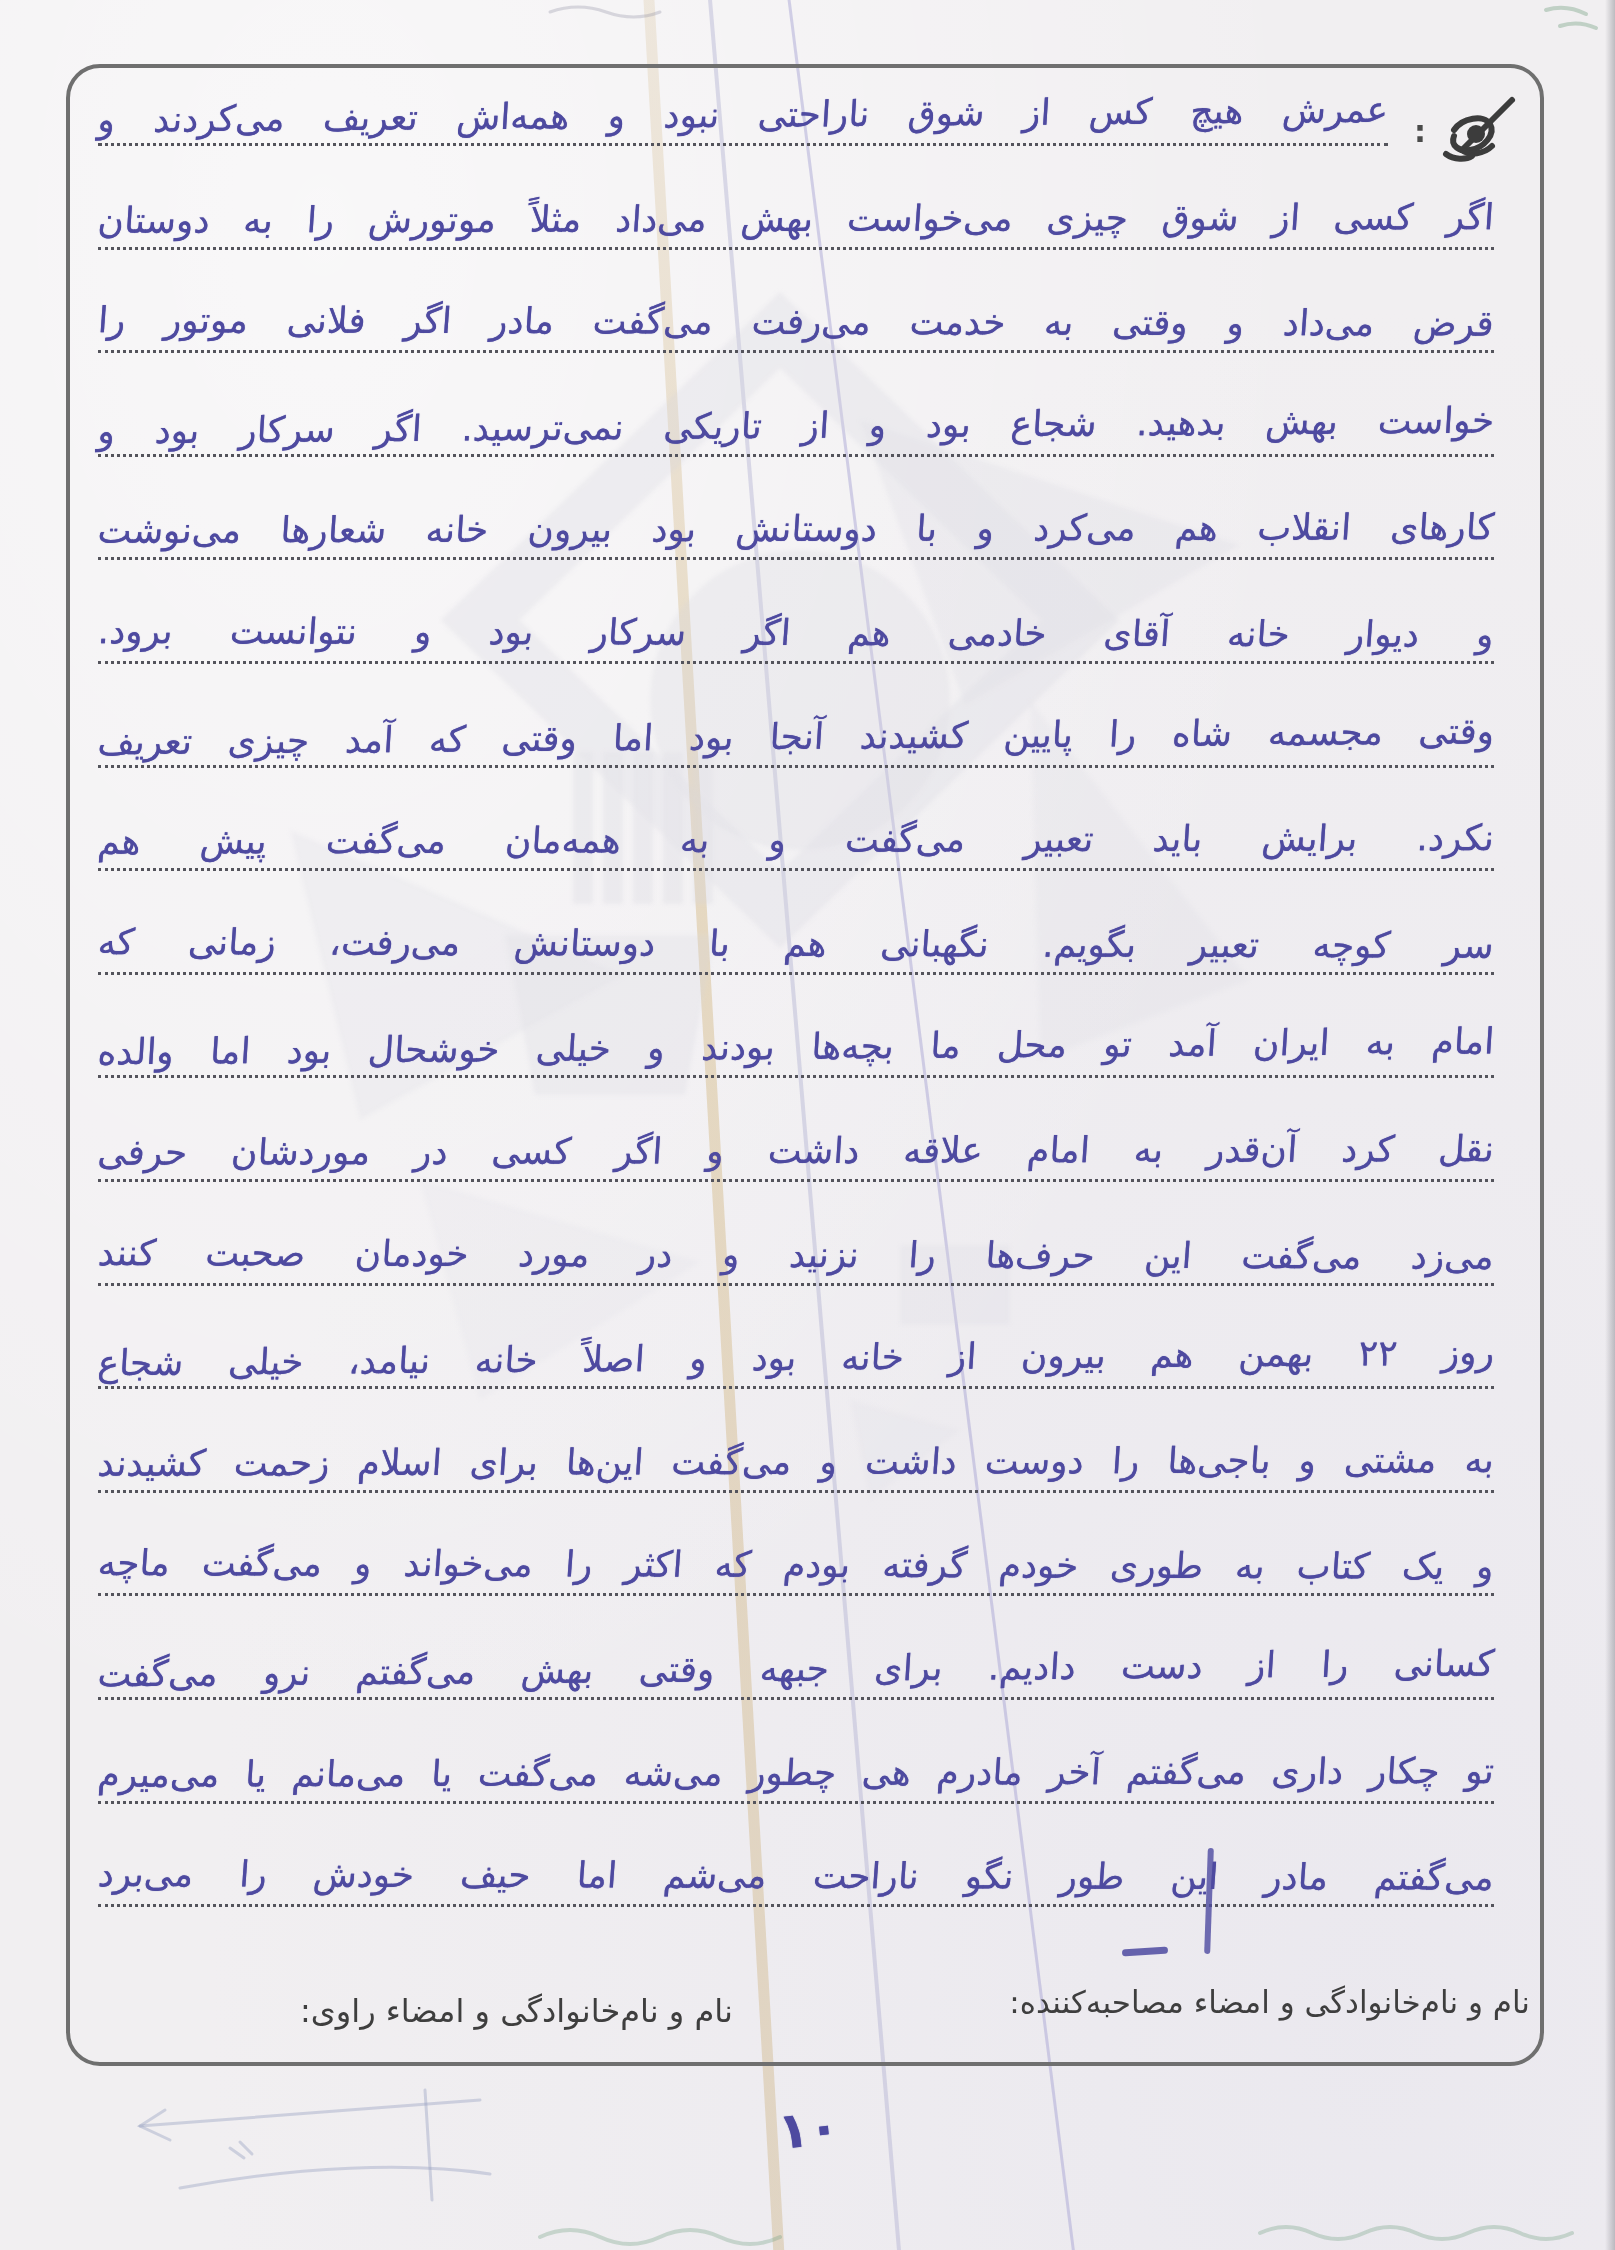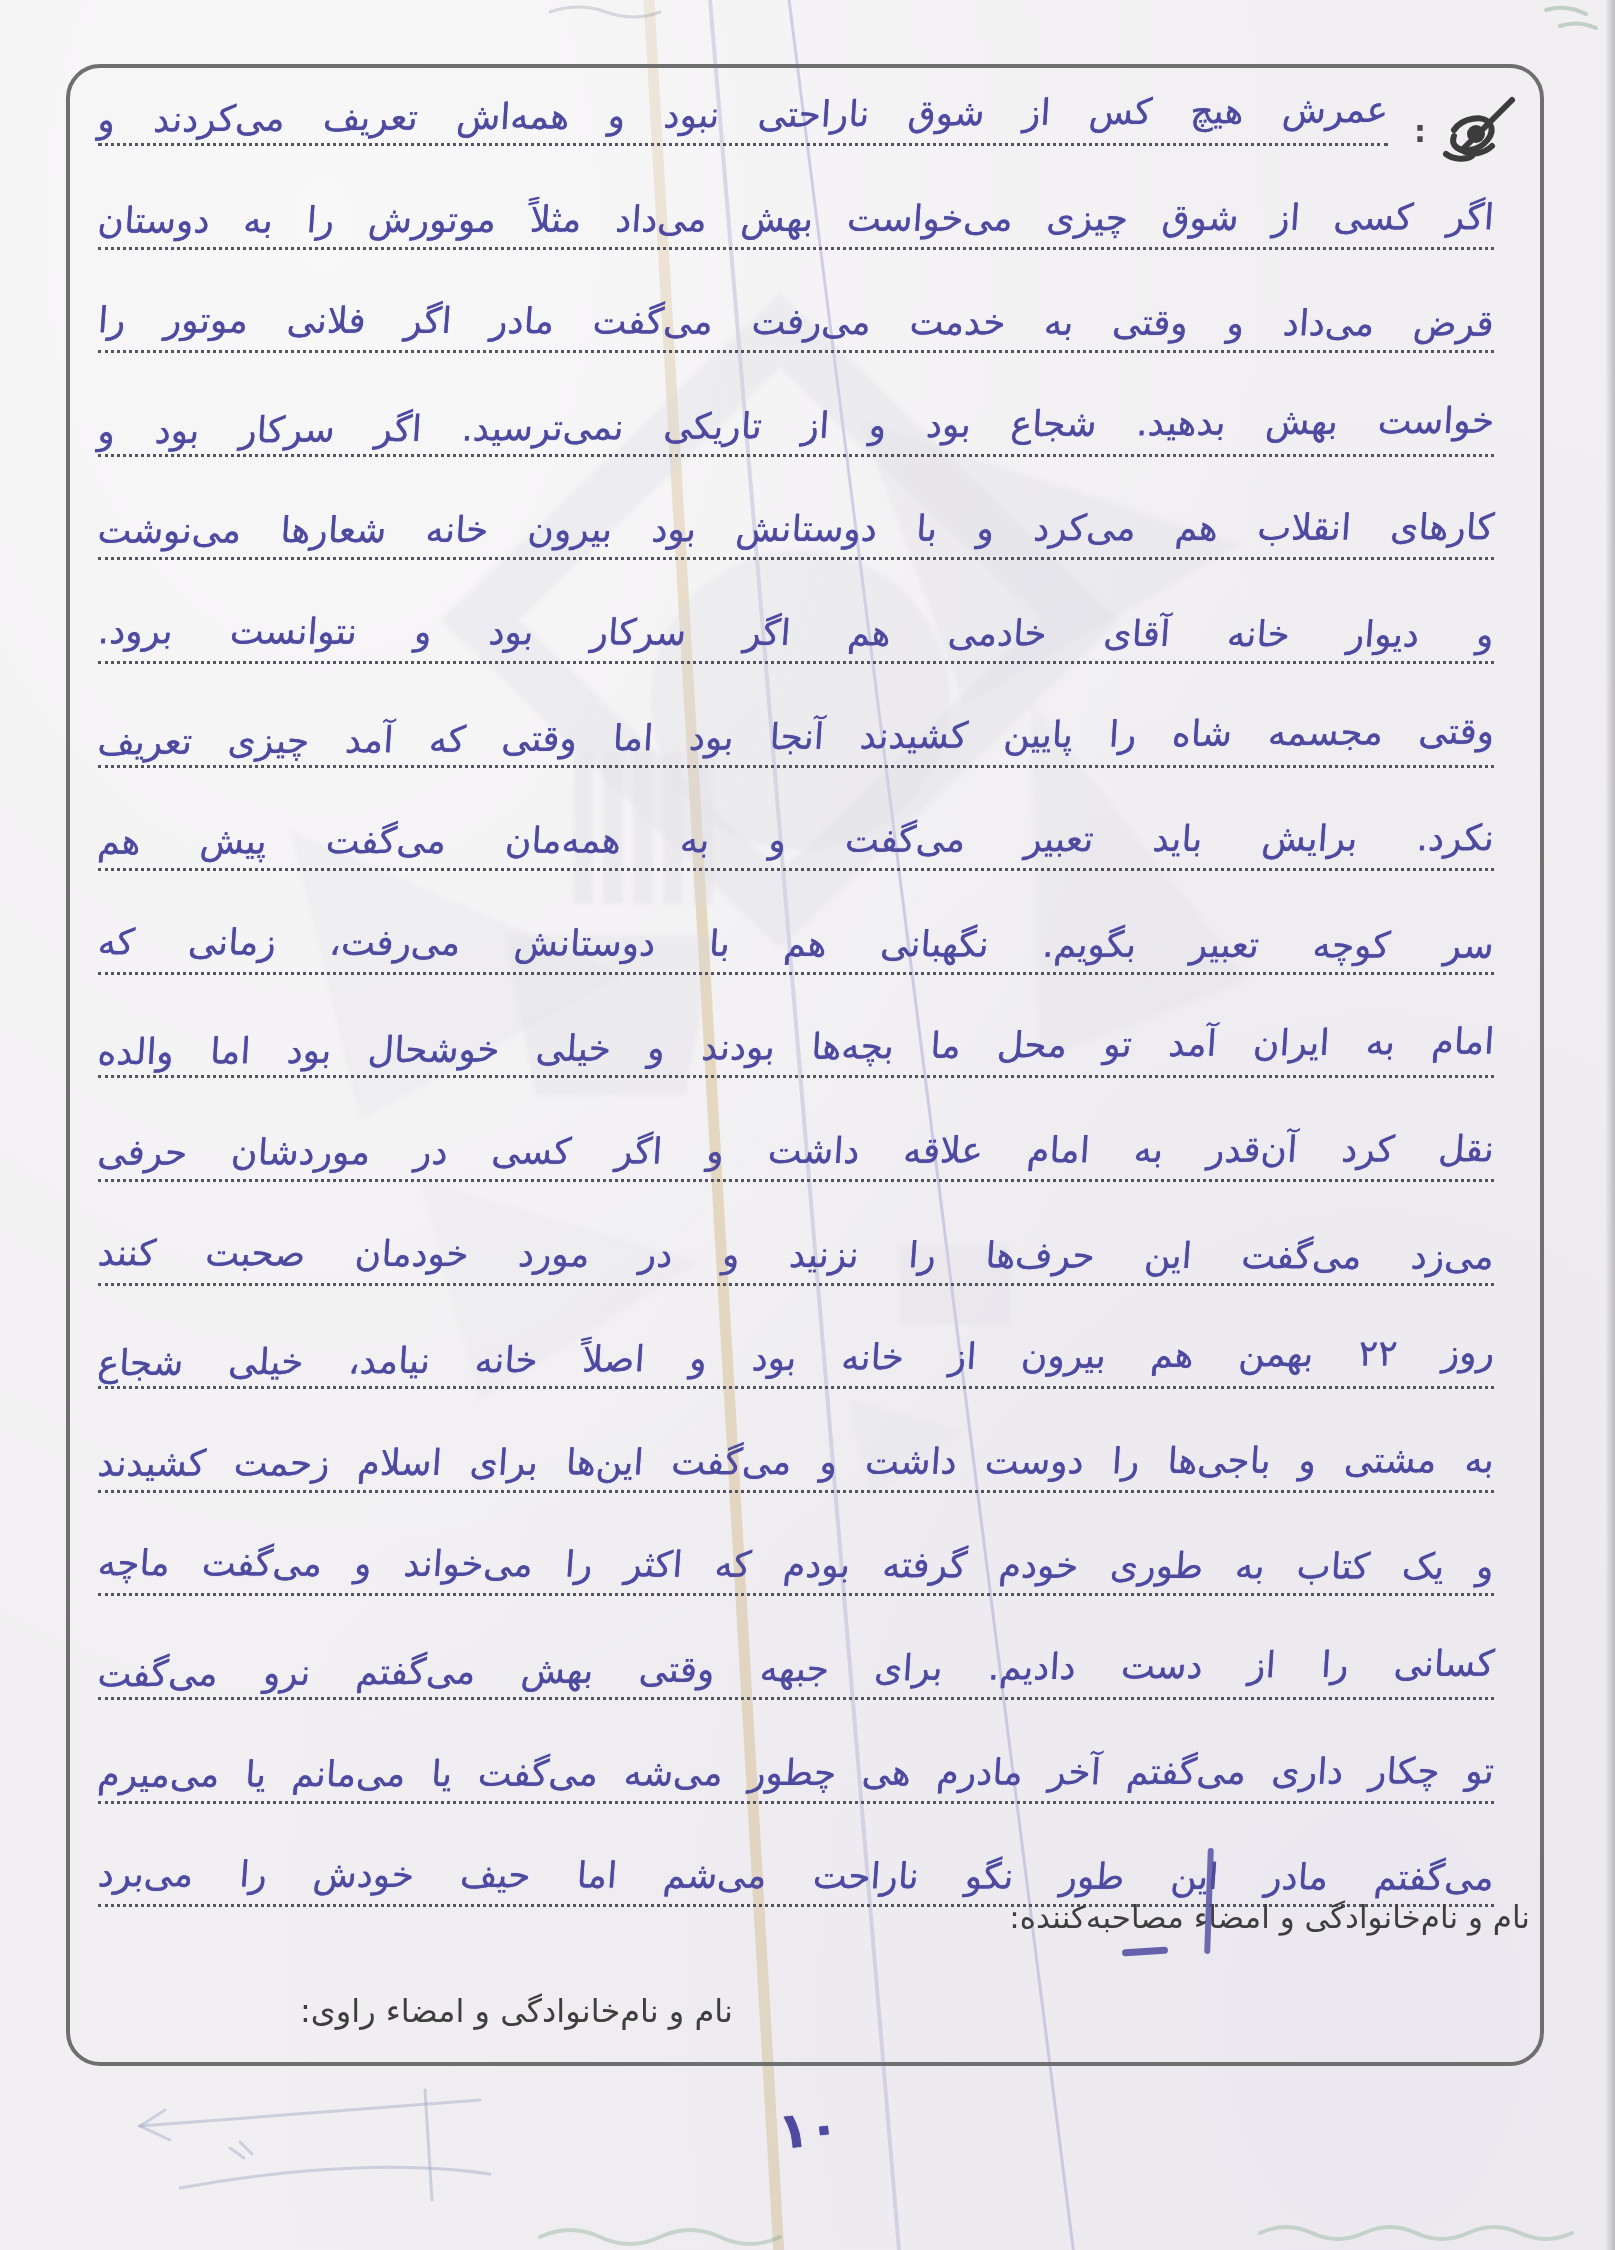--- a/index.html
+++ b/index.html
@@ -43,21 +43,21 @@
   .prompt-colon{
     position:absolute;right:112px;top:46px;font-size:30px;font-weight:bold;
     color:#4a4a4a;letter-spacing:2px;
   }
   .pen-icon{position:absolute;right:22px;top:24px;width:86px;height:76px;}
   
   .footer-label{
     position:absolute;direction:rtl;unicode-bidi:isolate;
     color:var(--print,#3e3e3e);font-weight:normal;white-space:nowrap;
   }
-  .footer-interviewer{right:10px;top:1831px;font-size:31px;}
+  .footer-interviewer{right:10px;top:1916px;font-size:31px;}
   .footer-narrator{left:230px;top:1924px;font-size:32px;}
   
   .page-number{
     position:absolute;left:778px;top:2100px;
     font-size:50px;font-weight:bold;color:var(--ink,#4e4aa0);
     text-shadow:0 0 1px rgba(70,66,158,.9);
     transform:rotate(-6deg);direction:rtl;
   }
   
   .ink-dash{position:absolute;left:1122px;top:1948px;width:46px;height:7px;border-radius:4px;background:var(--ink,#4e4aa0);opacity:.85;transform:rotate(-4deg);}

